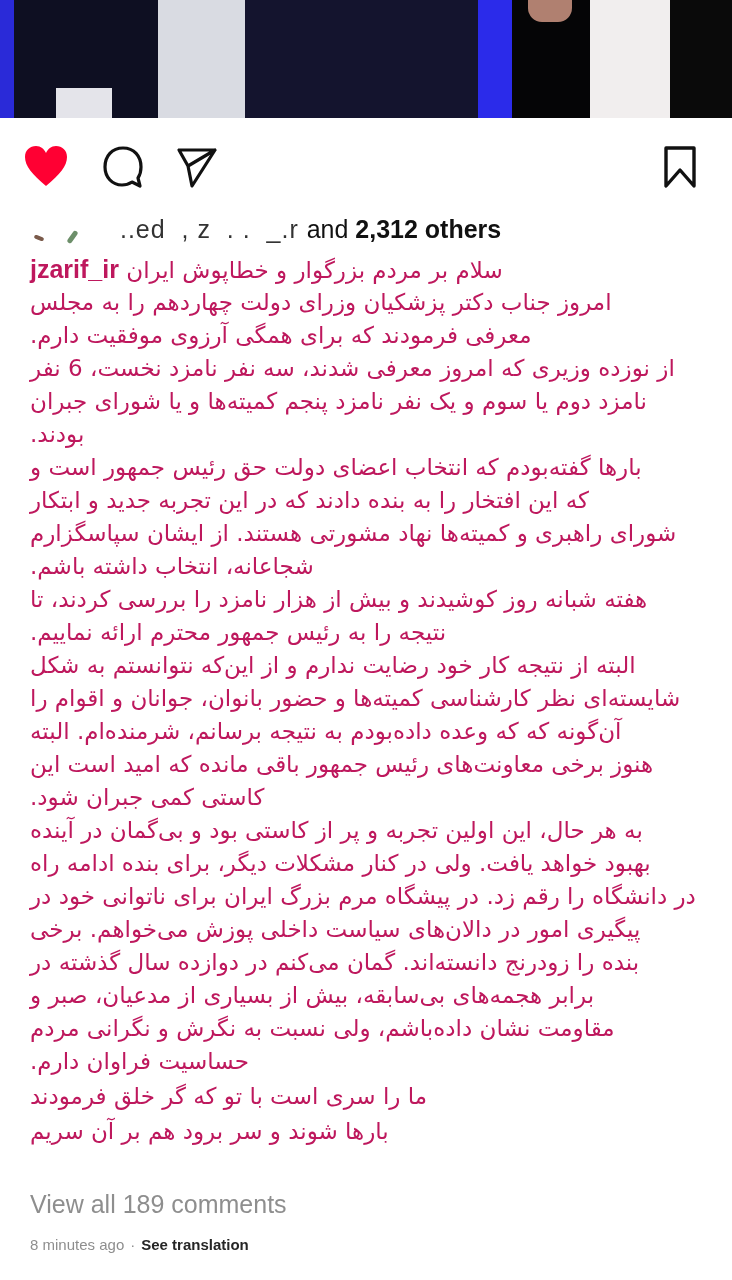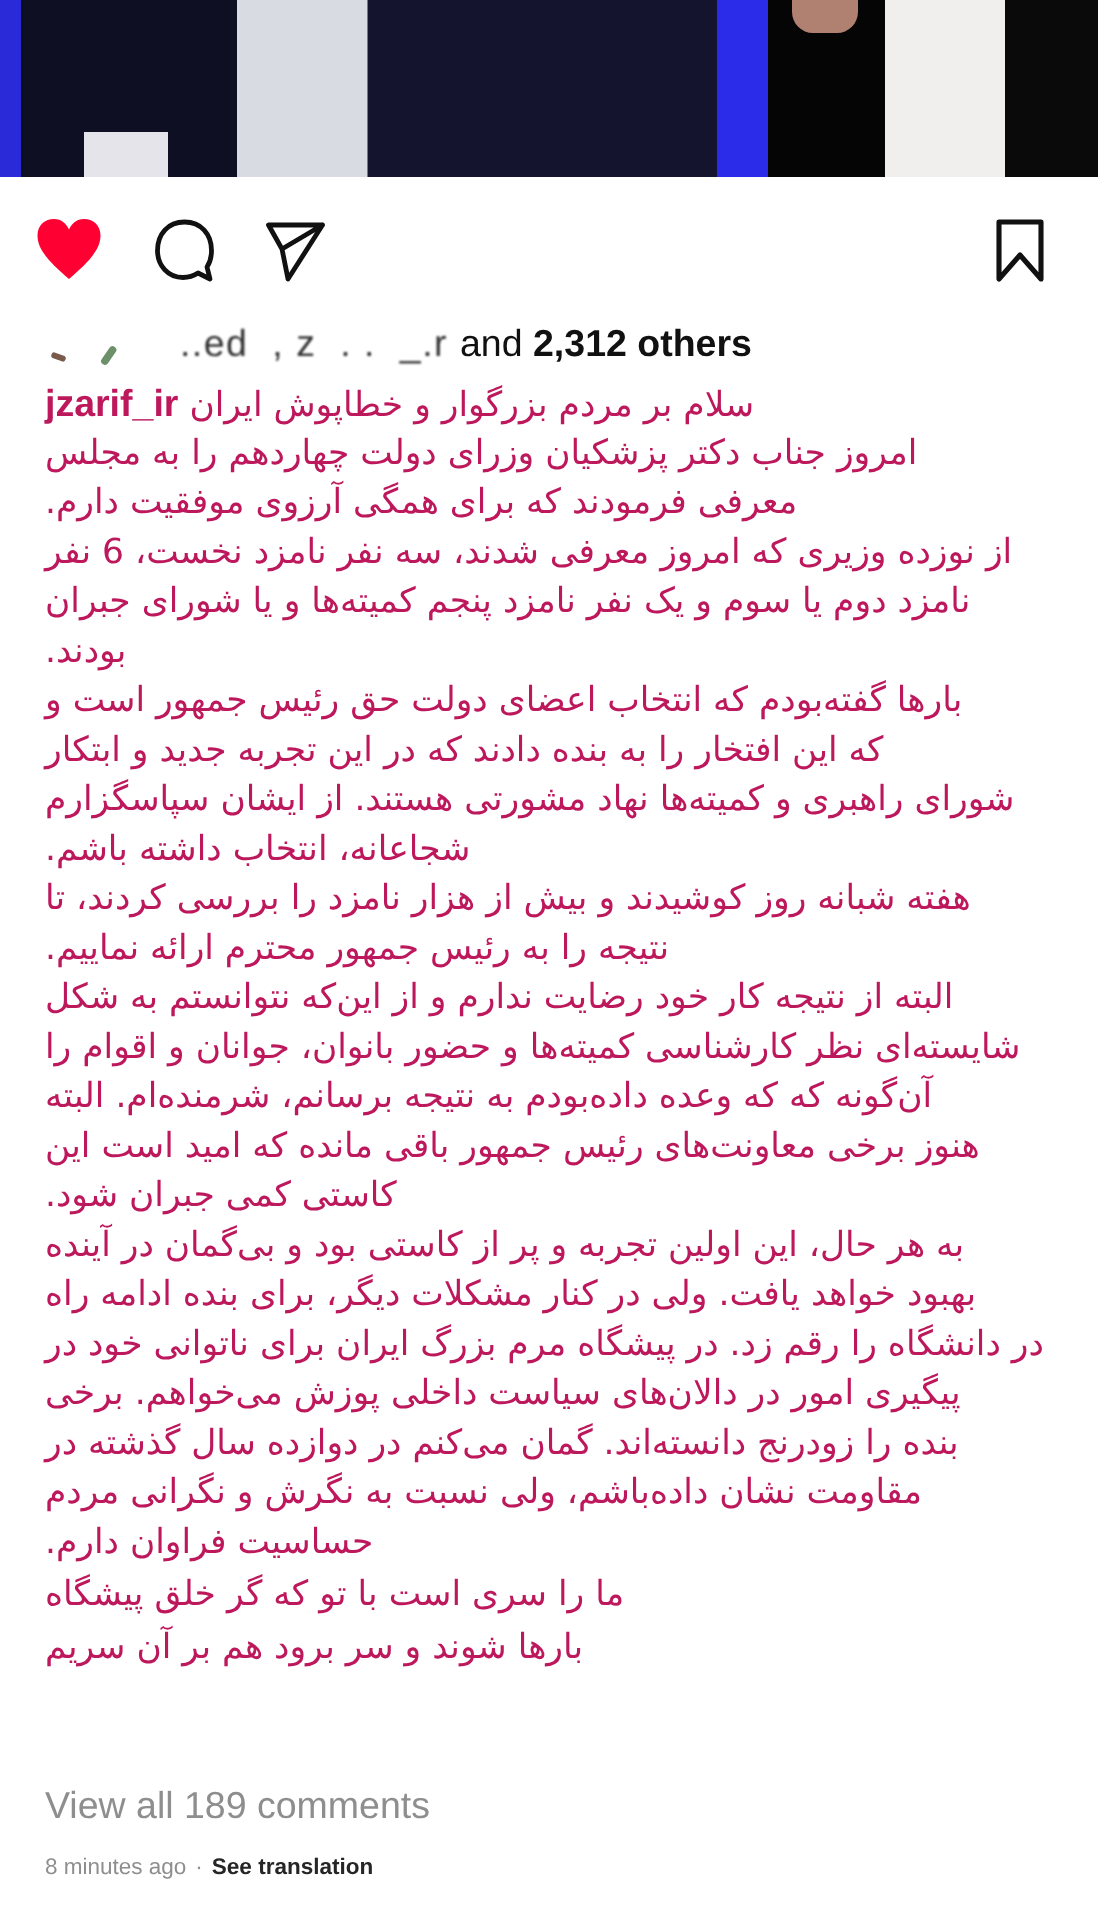--- a/index.html
+++ b/index.html
@@ -106,23 +106,24 @@
   <div class="line"><span class="rtl">البته از نتیجه کار خود رضایت ندارم و از این‌که نتوانستم به شکل</span></div>
   <div class="line"><span class="rtl">شایسته‌ای نظر کارشناسی کمیته‌ها و حضور بانوان، جوانان و اقوام را</span></div>
   <div class="line"><span class="rtl">آن‌گونه که که وعده داده‌بودم به نتیجه برسانم، شرمنده‌ام. البته</span></div>
   <div class="line"><span class="rtl">هنوز برخی معاونت‌های رئیس جمهور باقی مانده که امید است این</span></div>
   <div class="line"><span class="rtl">کاستی کمی جبران شود.</span></div>
   <div class="line"><span class="rtl">به هر حال، این اولین تجربه و پر از کاستی بود و بی‌گمان در آینده</span></div>
   <div class="line"><span class="rtl">بهبود خواهد یافت. ولی در کنار مشکلات دیگر، برای بنده ادامه راه</span></div>
   <div class="line"><span class="rtl">در دانشگاه را رقم زد. در پیشگاه مرم بزرگ ایران برای ناتوانی خود در</span></div>
   <div class="line"><span class="rtl">پیگیری امور در دالان‌های سیاست داخلی پوزش می‌خواهم. برخی</span></div>
   <div class="line"><span class="rtl">بنده را زودرنج دانسته‌اند. گمان می‌کنم در دوازده سال گذشته در</span></div>
+  <div class="line"><span class="rtl">برابر هجمه‌های بی‌سابقه، بیش از بسیاری از مدعیان، صبر و</span></div>
   <div class="line"><span class="rtl">مقاومت نشان داده‌باشم، ولی نسبت به نگرش و نگرانی مردم</span></div>
   <div class="line"><span class="rtl">حساسیت فراوان دارم.</span></div>
-  <div class="line" style="margin-top:2px;"><span class="rtl">ما را سری است با تو که گر خلق پیشگاه</span></div>
+  <div class="line" style="margin-top:2px;"><span class="rtl">ما را سری است با تو که گر خلق فرمودند</span></div>
   <div class="line" style="margin-top:2px;"><span class="rtl">بارها شوند و سر برود هم بر آن سریم</span></div>
 </div>
 
 <div class="meta-comments">View all 189 comments</div>
 
 <div class="meta-time">
   <span>8 minutes ago</span><span class="sep">·</span><span class="translate">See translation</span>
 </div>
 
 </body></html>

